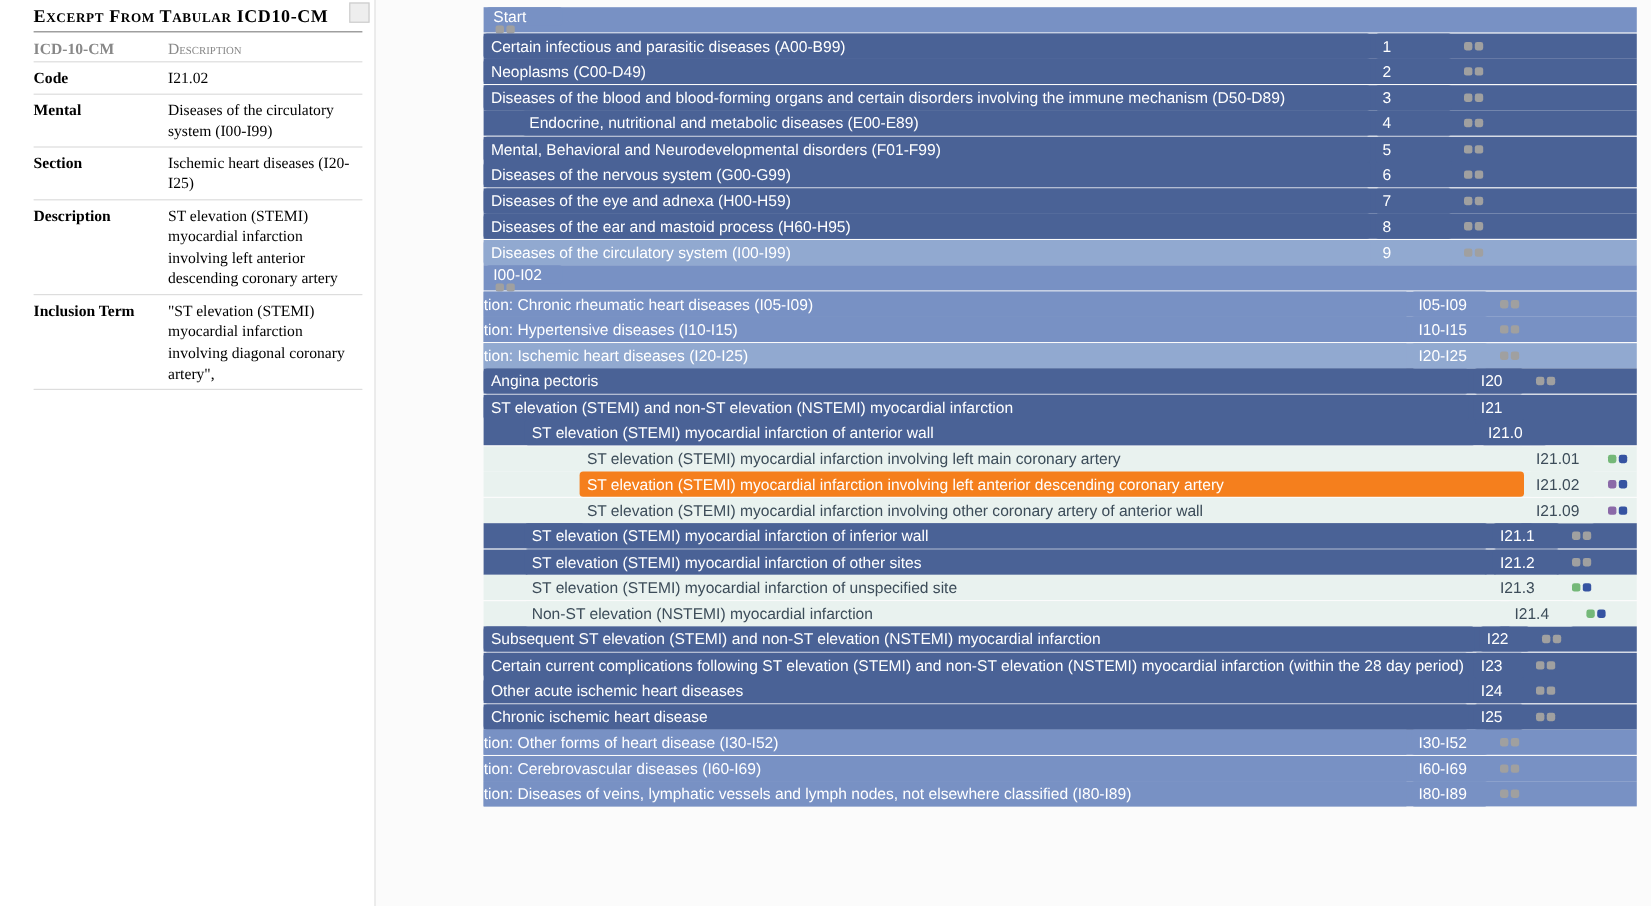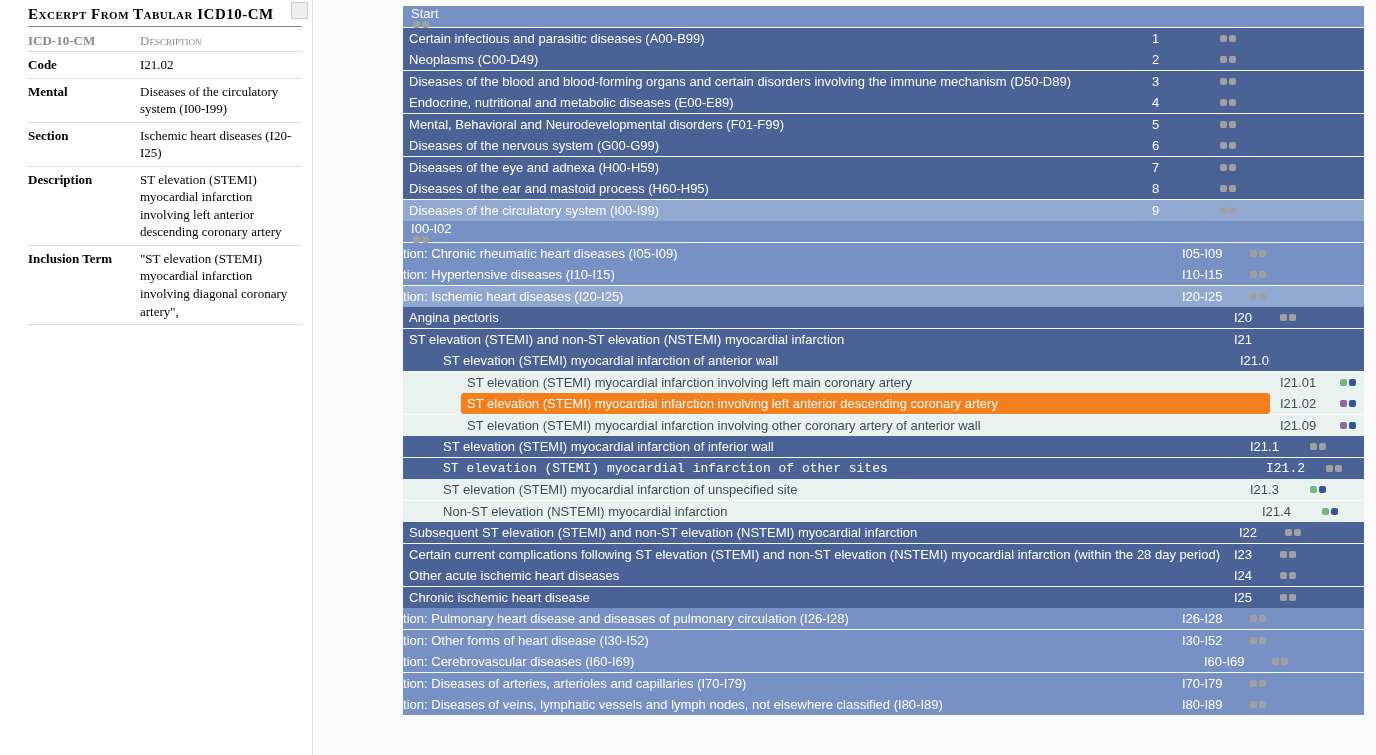--- a/index.html
+++ b/index.html
@@ -111,21 +111,21 @@
 .light { background: #91a9d0; color: #fff; }
 .leaf  { background: #e9f2ef; color: #3c4c59; }
 .selected-row .tree-label { background: #f57f1d; color: #fff; }
 .rounded .tree-label, .rounded .tree-code, .rounded .tree-dots, .rounded-code .tree-code, .rounded-code .tree-dots {
   border-radius: 3px;
 }
 .ind-0  .tree-label { margin-left: 0; }
 .ind-1  .tree-label { margin-left: 0; }   
 .ind-2  .tree-label { margin-left: 0; }   
 .ind-3  .tree-label { margin-left: 34px; } 
-.ind-4  .tree-label { margin-left: 58px; } 
+.ind-4  .tree-label { margin-left: 80px; } 
 .sec  .tree-code { width: 58px; }
 .sec  .tree-label { padding-left: 0px; }
 .cut-left .tree-label { border-top-left-radius:0; border-bottom-left-radius:0; }
 
 .dot-grey { background:#a0a0a0; }
 .dot-green{ background:#74b878; }
 .dot-dblue{ background:#3553a1; }
 .dot-violet{ background:#8b6aa8; }
 </style>
 </head>
@@ -190,21 +190,21 @@
         </div>
         <div class="tree-row ind-0 dark rounded" style="padding-right: 120px;">
           <div class="tree-label dark" style="margin-right: 2px;">Diseases of the blood and blood-forming organs and certain disorders involving the immune mechanism (D50-D89)</div>
           <div class="tree-code dark" style="margin-left: 2px; transform: translateX(0px);">3</div>
           <div class="tree-dots">
             <span class="dot-grey"></span>
             <span class="dot-grey"></span>
           </div>
         </div>
         <div class="tree-row ind-0 dark rounded" style="padding-right: 120px;">
-          <div class="tree-label dark" style="margin-right: 2px;">Endocrine, nutritional and metabolic diseases (E00-E89)</div>
+          <div class="tree-label dark" style="margin-right: 2px; margin-left: 32px;">Endocrine, nutritional and metabolic diseases (E00-E89)</div>
           <div class="tree-code dark" style="margin-left: 2px; transform: translateX(0px);">4</div>
           <div class="tree-dots">
             <span class="dot-grey"></span>
             <span class="dot-grey"></span>
           </div>
         </div>
         <div class="tree-row ind-0 dark rounded" style="padding-right: 120px;">
           <div class="tree-label dark" style="margin-right: 2px;">Mental, Behavioral and Neurodevelopmental disorders (F01-F99)</div>
           <div class="tree-code dark" style="margin-left: 2px; transform: translateX(0px);">5</div>
           <div class="tree-dots">
@@ -319,21 +319,21 @@
           </div>
         </div>
         <div class="tree-row ind-3 dark rounded" style="padding-right: 30px;">
           <div class="tree-label dark" style="margin-right: 2px;">ST elevation (STEMI) myocardial infarction of inferior wall</div>
           <div class="tree-code dark" style="width: 50px; margin-right: 0px; margin-left: 2px; transform: translateX(0px);">I21.1</div>
           <div class="tree-dots">
             <span class="dot-grey"></span>
             <span class="dot-grey"></span>
           </div>
         </div>
-        <div class="tree-row ind-3 dark rounded" style="padding-right: 14px; font-family: Liberation Mono, monospace;">
+        <div class="tree-row ind-3 dark rounded" style="padding-right: 30px;">
           <div class="tree-label dark" style="margin-right: 2px;">ST elevation (STEMI) myocardial infarction of other sites</div>
           <div class="tree-code dark" style="width: 50px; margin-right: 0px; margin-left: 2px; transform: translateX(0px);">I21.2</div>
           <div class="tree-dots">
             <span class="dot-grey"></span>
             <span class="dot-grey"></span>
           </div>
         </div>
         <div class="tree-row ind-3 leaf rounded" style="padding-right: 30px;">
           <div class="tree-label leaf" style="margin-right: 2px;">ST elevation (STEMI) myocardial infarction of unspecified site</div>
           <div class="tree-code leaf" style="width: 50px; margin-right: 0px; margin-left: 2px; transform: translateX(0px);">I21.3</div>
@@ -376,46 +376,30 @@
         </div>
         <div class="tree-row ind-2 dark rounded" style="padding-right: 60px;">
           <div class="tree-label dark" style="margin-right: 2px;">Chronic ischemic heart disease</div>
           <div class="tree-code dark" style="width: 36px; margin-right: 0px; margin-left: 2px; transform: translateX(0px);">I25</div>
           <div class="tree-dots">
             <span class="dot-grey"></span>
             <span class="dot-grey"></span>
           </div>
         </div>
         <div class="tree-row ind-1 medium rounded-code cut-left sec" style="padding-right: 90px;">
-          <div class="tree-label medium" style="margin-right: 2px;">tion: Pulmonary heart disease and diseases of pulmonary circulation (I26-I28)</div>
-          <div class="tree-code medium" style="margin-right: 0px; margin-left: 2px; transform: translateX(0px);">I26-I28</div>
-          <div class="tree-dots">
-            <span class="dot-grey"></span>
-            <span class="dot-grey"></span>
-          </div>
-        </div>
-        <div class="tree-row ind-1 medium rounded-code cut-left sec" style="padding-right: 90px;">
           <div class="tree-label medium" style="margin-right: 2px;">tion: Other forms of heart disease (I30-I52)</div>
           <div class="tree-code medium" style="margin-right: 0px; margin-left: 2px; transform: translateX(0px);">I30-I52</div>
           <div class="tree-dots">
             <span class="dot-grey"></span>
             <span class="dot-grey"></span>
           </div>
         </div>
-        <div class="tree-row ind-1 medium rounded-code cut-left sec" style="padding-right: 68px;">
+        <div class="tree-row ind-1 medium rounded-code cut-left sec" style="padding-right: 90px;">
           <div class="tree-label medium" style="margin-right: 2px;">tion: Cerebrovascular diseases (I60-I69)</div>
           <div class="tree-code medium" style="margin-right: 0px; margin-left: 2px; transform: translateX(0px);">I60-I69</div>
-          <div class="tree-dots">
-            <span class="dot-grey"></span>
-            <span class="dot-grey"></span>
-          </div>
-        </div>
-        <div class="tree-row ind-1 medium rounded-code cut-left sec" style="padding-right: 90px;">
-          <div class="tree-label medium" style="margin-right: 2px;">tion: Diseases of arteries, arterioles and capillaries (I70-I79)</div>
-          <div class="tree-code medium" style="margin-right: 0px; margin-left: 2px; transform: translateX(0px);">I70-I79</div>
           <div class="tree-dots">
             <span class="dot-grey"></span>
             <span class="dot-grey"></span>
           </div>
         </div>
         <div class="tree-row ind-1 medium rounded-code cut-left sec" style="padding-right: 90px;">
           <div class="tree-label medium" style="margin-right: 2px;">tion: Diseases of veins, lymphatic vessels and lymph nodes, not elsewhere classified (I80-I89)</div>
           <div class="tree-code medium" style="margin-right: 0px; margin-left: 2px; transform: translateX(0px);">I80-I89</div>
           <div class="tree-dots">
             <span class="dot-grey"></span>

